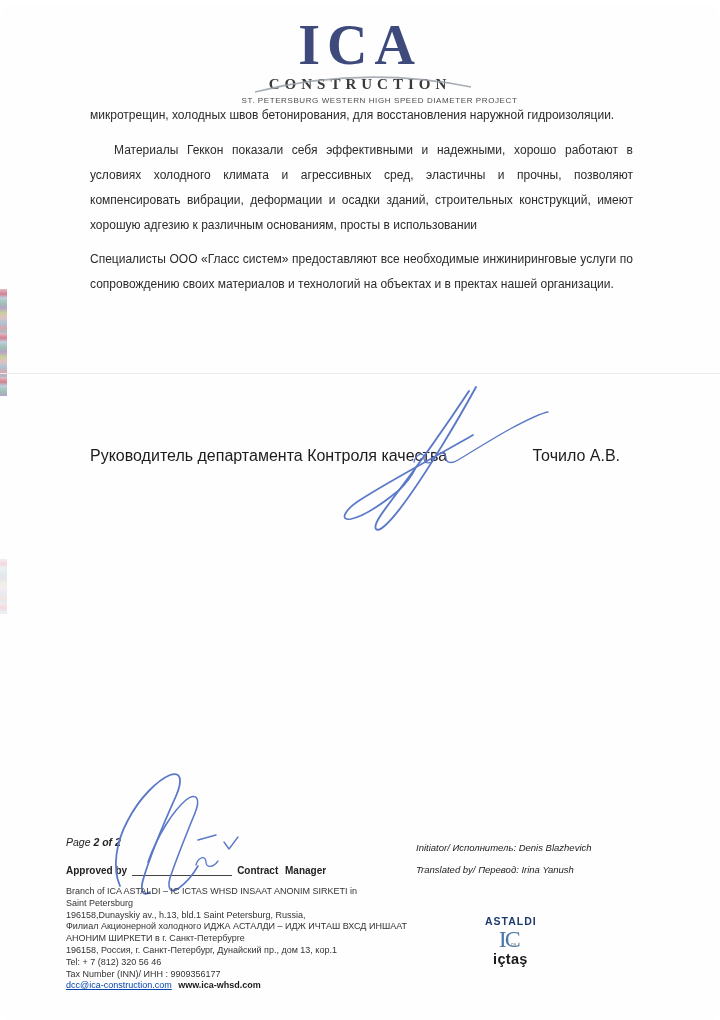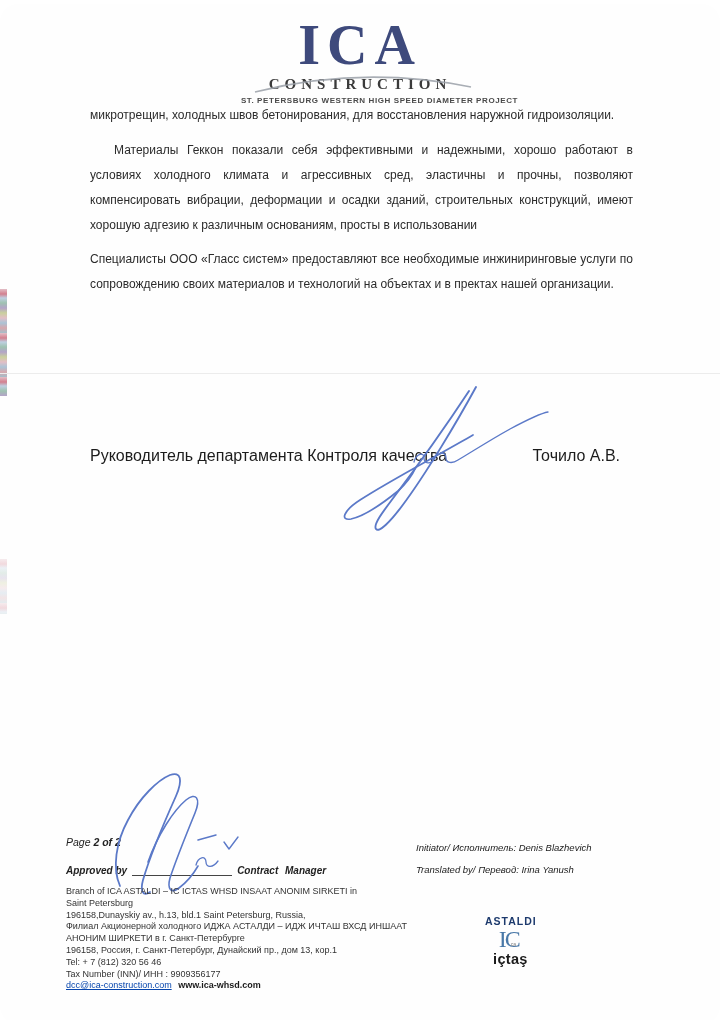--- a/index.html
+++ b/index.html
@@ -29,21 +29,21 @@
     font-weight:600; letter-spacing:7px; color:#3e4a7c;
     position:relative; z-index:2; display:inline-block;
   }
   .logo-arc { position:absolute; left:252px; top:50px; z-index:1; }
   .logo-construction {
     margin-top:4px; font-family:"Liberation Serif", serif;
     font-size:15px; letter-spacing:5px; color:#3a3a3a; font-weight:600;
   }
   .logo-project {
     margin-top:3px; font-size:8px; letter-spacing:.6px;
-    color:#4a4a4a; font-weight:700;padding-left:39px;
+    color:#4a4a4a; font-weight:400;padding-left:39px;
   }
 
   
   .body-text {
     position:absolute; left:90px; top:99px; width:543px;
     font-size:12px; line-height:25px; text-align:justify; color:#2b2b2b;
   }
   .body-text p { margin:0; }
   .body-text .p2 { margin-top:10px; text-indent:24px; }
   .body-text .p3 { margin-top:9px; }
@@ -59,21 +59,21 @@
   .handwriting path { fill:none; stroke-linecap:round; stroke-linejoin:round; }
 
   
   .page-info {
     position:absolute; left:66px; top:832px;
     font-size:10.5px; font-style:italic; color:#222;
   }
   .page-info b { font-weight:700; }
   .approved-row {
     position:absolute; left:66px; top:859px; display:flex; align-items:flex-end;
-    font-size:10px; font-style:italic; font-weight:700; color:#222;
+    font-size:10px; font-weight:700; color:#222;
   }
   .approved-line {
     display:inline-block; width:100px; height:12px;
     border-bottom:1.2px solid #444; margin:0 5px;
   }
   .approved-role { word-spacing:4px; }
 
   .address {
     position:absolute; left:66px; top:882px;
     font-size:9px; line-height:11.8px; color:#333;

